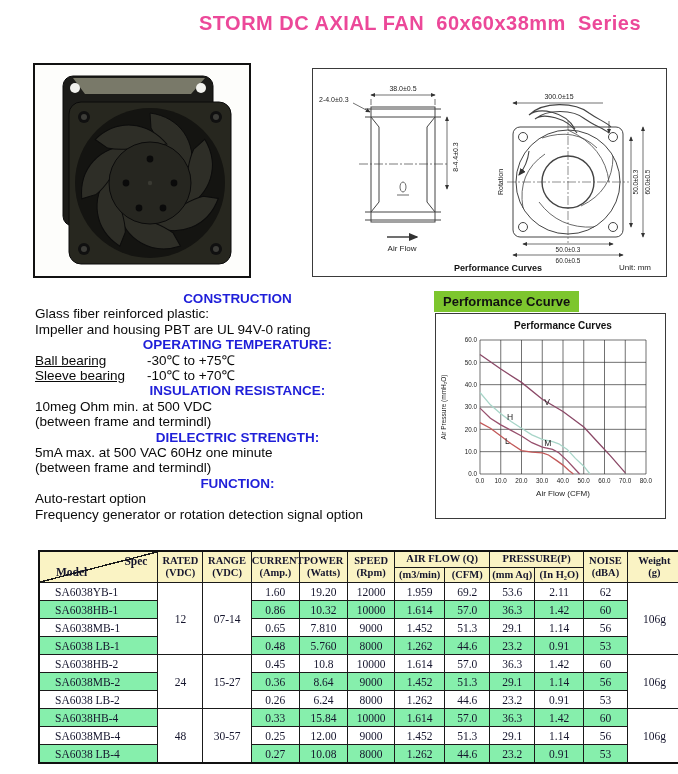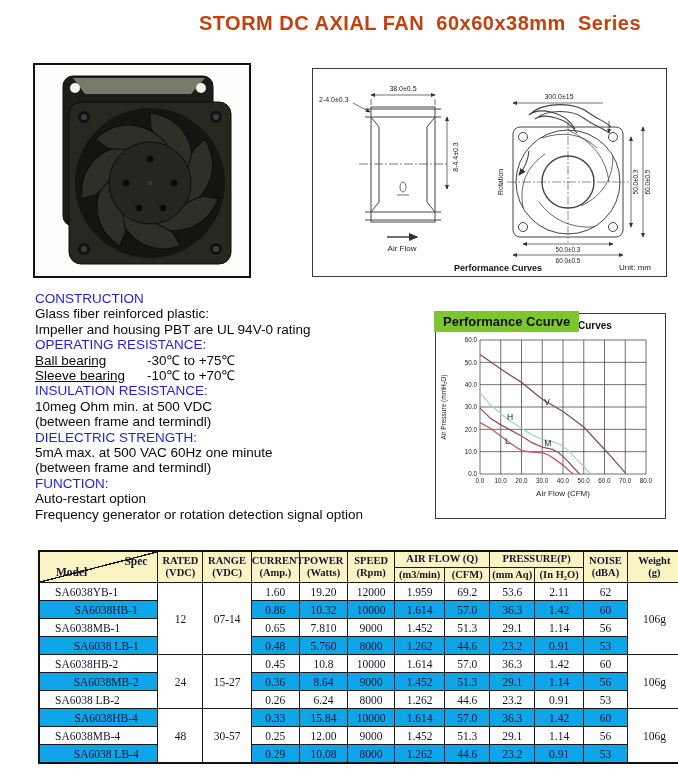--- a/index.html
+++ b/index.html
@@ -1,51 +1,51 @@
 <!DOCTYPE html>
 <html><head>
 <meta charset="utf-8">
 <style>
   html,body{margin:0;padding:0;}
   body{width:678px;height:774px;position:relative;background:#ffffff;
        font-family:"Liberation Sans",sans-serif;overflow:hidden;}
 
   .page-title{position:absolute;top:12px;left:170px;width:500px;margin:0;
-    font-size:20px;font-weight:bold;color:#c2410c;text-align:center;
+    font-size:20px;font-weight:bold;color:#ec4899;text-align:center;
     letter-spacing:.5px;white-space:pre;}
 
   .photo-box{position:absolute;left:33px;top:63px;width:214px;height:211px;
     border:2px solid #111;background:#fdfdfb;display:flex;align-items:center;justify-content:center;}
 
   .green-label{background:#7dc62e;color:#111;font-weight:bold;font-size:13px;
     padding:3px 9px;display:inline-block;white-space:pre;line-height:15px;}
 
   .dim-panel{position:absolute;left:312px;top:68px;width:353px;height:207px;
     border:1px solid #3a3a3a;background:#fff;}
   .dim-panel .green-label{position:absolute;left:-1px;top:-12px;}
 
   .specs{position:absolute;left:35px;top:291px;width:405px;}
-  .specs .h{color:#1f1fd9;font-weight:normal;font-size:13.5px;line-height:15.4px;}
+  .specs .h{color:#1f1fd9;font-weight:bold;font-size:13.5px;line-height:15.4px;text-align:center;}
   .specs .t{color:#0a0a0a;font-size:13.5px;line-height:15.4px;}
   .specs .kv .k{display:inline-block;width:112px;text-decoration:underline;}
 
   .chart-panel{position:absolute;left:435px;top:313px;width:229px;height:204px;
     border:1px solid #3a3a3a;background:#fff;}
-  .chart-panel .green-label{position:absolute;left:-2px;top:-23px;margin-top:20px;}
+  .chart-panel .green-label{position:absolute;left:-2px;top:-23px;}
 
   .table-wrap{position:absolute;left:38px;top:550px;width:617px;}
   table{border-collapse:collapse;width:645px;table-layout:fixed;
     font-family:"Liberation Serif",serif;color:#15152d;}
   th,td{border:1px solid #1a1a1a;text-align:center;padding:1px 0;}
   table{border:2px solid #111;}
   th{font-size:10.5px;font-weight:bold;line-height:1.2;white-space:pre-line;background:#faf3c4;}
   td{font-size:11.5px;height:15px;}
   td.model{text-align:left;padding-left:15px;margin-top:45px;}
   td.white{background:#ffffff;}
-  td.yellow{background:#0ea5e9;text-align:center;}
+  td.yellow{background:#86efac;}
   th.diag{position:relative;background:#faf3c4;
     background-image:linear-gradient(to bottom right,
       rgba(0,0,0,0) calc(50% - .7px),#1a1a1a calc(50% - .7px),
       #1a1a1a calc(50% + .7px),rgba(0,0,0,0) calc(50% + .7px));}
   th.diag .spec{position:absolute;top:3px;right:10px;font-size:11.5px;}
   th.diag .model{position:absolute;bottom:2px;left:16px;font-size:11.5px;}
 
   svg text{font-family:"Liberation Sans",sans-serif;}
 </style>
 </head>
@@ -174,21 +174,21 @@
     <text x="255" y="194" font-size="6.4" fill="#222" text-anchor="middle">60.0±0.5</text>
     <text x="185" y="202" font-size="9" font-weight="bold" fill="#111" text-anchor="middle">Performance Curves</text>
     <text x="322" y="201" font-size="8" fill="#222" text-anchor="middle">Unit: mm</text>
   </svg>
 </div>
 
 <div class="specs" id="specs">
     <div class="h">CONSTRUCTION</div>
     <div class="t">Glass fiber reinforced plastic:</div>
     <div class="t">Impeller and housing PBT are UL 94V-0 rating</div>
-    <div class="h">OPERATING RESISTANCE:</div>
+    <div class="h">OPERATING TEMPERATURE:</div>
     <div class="t kv"><span class="k">Ball bearing</span><span>-30℃ to  +75℃</span></div>
     <div class="t kv"><span class="k">Sleeve bearing</span><span>-10℃ to +70℃</span></div>
     <div class="h">INSULATION RESISTANCE:</div>
     <div class="t">10meg Ohm min. at 500 VDC</div>
     <div class="t">(between frame and termindl)</div>
     <div class="h">DIELECTRIC STRENGTH:</div>
     <div class="t">5mA max. at 500 VAC 60Hz one minute</div>
     <div class="t">(between frame and termindl)</div>
     <div class="h">FUNCTION:</div>
     <div class="t">Auto-restart option</div>
@@ -391,21 +391,21 @@
           <td class="white">12.00</td>
           <td class="white">9000</td>
           <td class="white">1.452</td>
           <td class="white">51.3</td>
           <td class="white">29.1</td>
           <td class="white">1.14</td>
           <td class="white">56</td>
         </tr>
         <tr>
           <td class="model yellow">SA6038 LB-4</td>
-          <td class="yellow">0.29</td>
+          <td class="yellow">0.27</td>
           <td class="yellow">10.08</td>
           <td class="yellow">8000</td>
           <td class="yellow">1.262</td>
           <td class="yellow">44.6</td>
           <td class="yellow">23.2</td>
           <td class="yellow">0.91</td>
           <td class="yellow">53</td>
         </tr>
       </tbody>
     </table>

